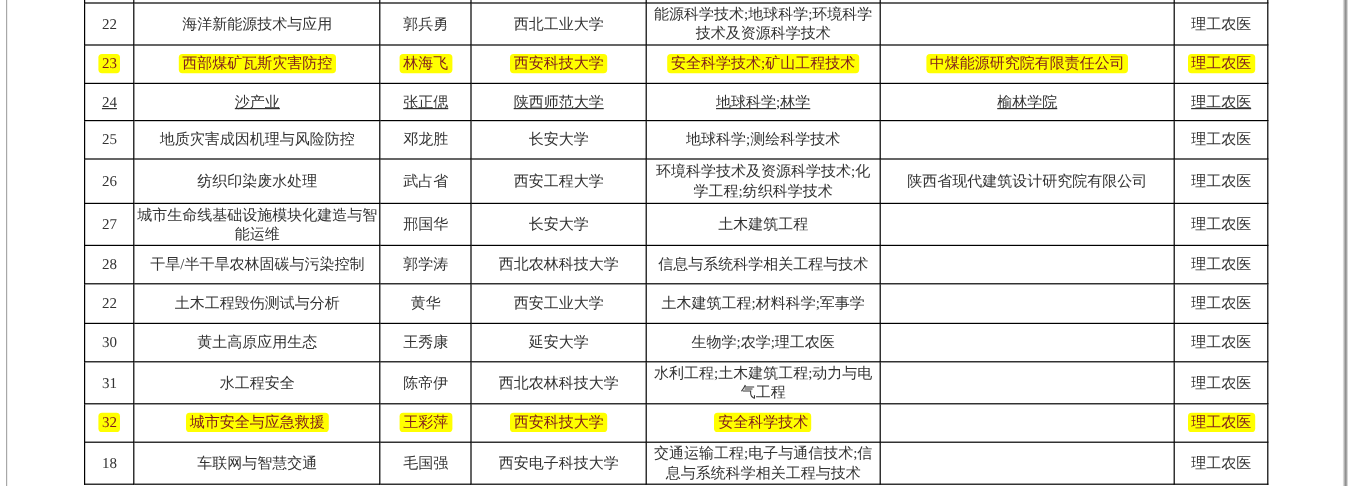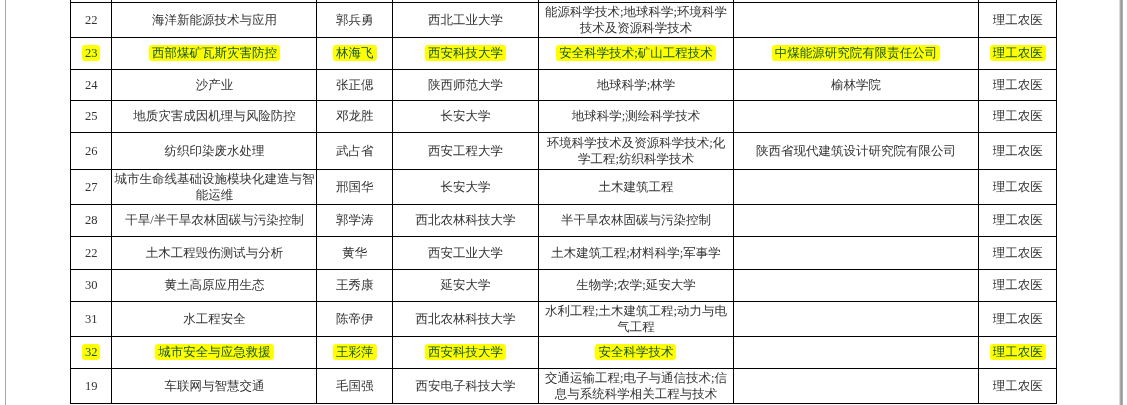--- a/index.html
+++ b/index.html
@@ -37,21 +37,21 @@
   tr.phantom-row td { border-top: none; }
   .col-no       { width: 40px;  }
   .col-topic    { width: 198px; }
   .col-name     { width: 73px; margin-top: 46px;  }
   .col-university { width: 141px; }
   .col-subjects { width: 188px; margin-left: 32px; }
   .col-company  { width: 237px; }
   .col-category { width: 75px;  }
   mark.hl {
     background: #ffff00;
-    color: #14532d;
+    color: #7f1d1d;
     padding: 1px 3px;
     border-radius: 3px;
     -webkit-box-decoration-break: clone;
     box-decoration-break: clone;
   }
 </style>
 </head>
 <body>
 
 <div id="screen">
@@ -89,21 +89,21 @@
         </tr>
         <tr style="height: 32px;">
           <td class="col-no"><mark class="hl">23</mark></td>
           <td class="col-topic"><mark class="hl">西部煤矿瓦斯灾害防控</mark></td>
           <td class="col-name"><mark class="hl">林海飞</mark></td>
           <td class="col-university"><mark class="hl">西安科技大学</mark></td>
           <td class="col-subjects"><mark class="hl">安全科学技术;矿山工程技术</mark></td>
           <td class="col-company"><mark class="hl">中煤能源研究院有限责任公司</mark></td>
           <td class="col-category"><mark class="hl">理工农医</mark></td>
         </tr>
-        <tr style="height: 31px;">
+        <tr style="height: 31px; text-decoration: underline;">
           <td class="col-no">24</td>
           <td class="col-topic">沙产业</td>
           <td class="col-name">张正偲</td>
           <td class="col-university">陕西师范大学</td>
           <td class="col-subjects">地球科学;林学</td>
           <td class="col-company">榆林学院</td>
           <td class="col-category">理工农医</td>
         </tr>
         <tr style="height: 32px;">
           <td class="col-no">25</td>
@@ -130,39 +130,39 @@
           <td class="col-university">长安大学</td>
           <td class="col-subjects">土木建筑工程</td>
           <td class="col-company"></td>
           <td class="col-category">理工农医</td>
         </tr>
         <tr style="height: 32px;">
           <td class="col-no">28</td>
           <td class="col-topic">干旱/半干旱农林固碳与污染控制</td>
           <td class="col-name">郭学涛</td>
           <td class="col-university">西北农林科技大学</td>
-          <td class="col-subjects">半干旱农林固碳与污染控制</td>
+          <td class="col-subjects">信息与系统科学相关工程与技术</td>
           <td class="col-company"></td>
           <td class="col-category">理工农医</td>
         </tr>
         <tr style="height: 33px;">
           <td class="col-no">22</td>
           <td class="col-topic">土木工程毁伤测试与分析</td>
           <td class="col-name">黄华</td>
           <td class="col-university">西安工业大学</td>
           <td class="col-subjects">土木建筑工程;材料科学;军事学</td>
           <td class="col-company"></td>
           <td class="col-category">理工农医</td>
         </tr>
         <tr style="height: 32px;">
           <td class="col-no">30</td>
           <td class="col-topic">黄土高原应用生态</td>
           <td class="col-name">王秀康</td>
           <td class="col-university">延安大学</td>
-          <td class="col-subjects">生物学;农学;延安大学</td>
+          <td class="col-subjects">生物学;农学;理工农医</td>
           <td class="col-company"></td>
           <td class="col-category">理工农医</td>
         </tr>
         <tr style="height: 31px;">
           <td class="col-no">31</td>
           <td class="col-topic">水工程安全</td>
           <td class="col-name">陈帝伊</td>
           <td class="col-university">西北农林科技大学</td>
           <td class="col-subjects">水利工程;土木建筑工程;动力与电气工程</td>
           <td class="col-company"></td>
@@ -171,21 +171,21 @@
         <tr style="height: 32px;">
           <td class="col-no"><mark class="hl">32</mark></td>
           <td class="col-topic"><mark class="hl">城市安全与应急救援</mark></td>
           <td class="col-name"><mark class="hl">王彩萍</mark></td>
           <td class="col-university"><mark class="hl">西安科技大学</mark></td>
           <td class="col-subjects"><mark class="hl">安全科学技术</mark></td>
           <td class="col-company"></td>
           <td class="col-category"><mark class="hl">理工农医</mark></td>
         </tr>
         <tr style="height: 33px;">
-          <td class="col-no">19</td>
+          <td class="col-no">18</td>
           <td class="col-topic">车联网与智慧交通</td>
           <td class="col-name">毛国强</td>
           <td class="col-university">西安电子科技大学</td>
           <td class="col-subjects">交通运输工程;电子与通信技术;信息与系统科学相关工程与技术</td>
           <td class="col-company"></td>
           <td class="col-category">理工农医</td>
         </tr>
       </tbody>
   </table>
 </div>

